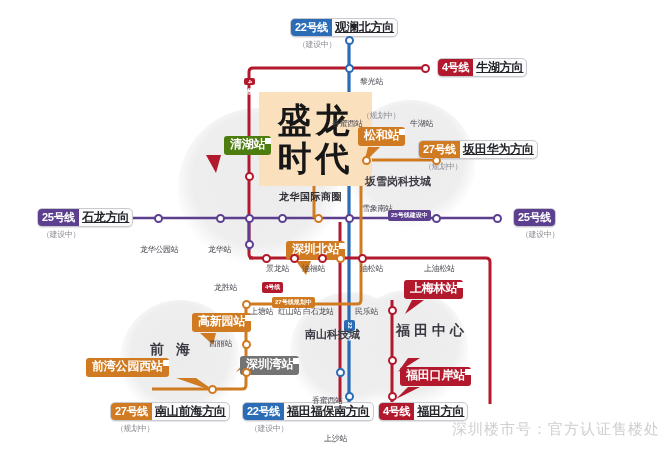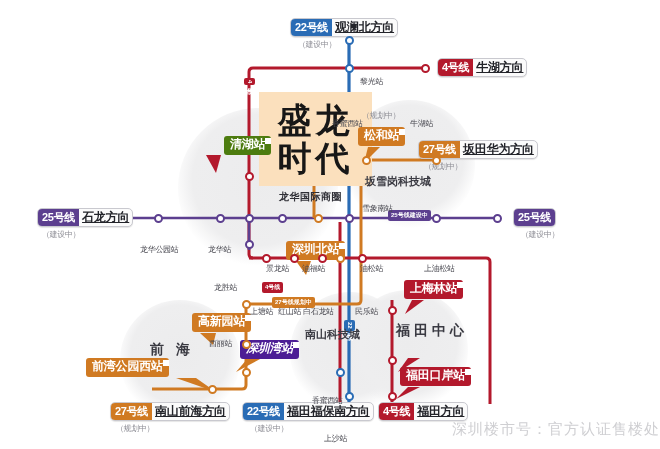--- a/index.html
+++ b/index.html
@@ -217,21 +217,21 @@
 
   <div class="tag" style="left:404px;top:280px;background:#b3192c;">上梅林站</div>
 
 
   <div class="tag" style="left:400px;top:367px;background:#b3192c;">福田口岸站</div>
 
   <div class="tag" style="left:192px;top:313px;background:#d07a22;">高新园站</div>
 
   <div class="tag" style="left:86px;top:358px;background:#d07a22;">前湾公园西站</div>
 
-  <div class="tag" style="left:240px;top:340px;background:#4c1d95;font-style:italic;">深圳湾站</div>
+  <div class="tag" style="left:240px;top:356px;background:#737373;">深圳湾站</div>
 
   <div class="area" style="left:365px;top:174px;">坂雪岗科技城</div>
   <div class="area" style="left:305px;top:327px;">南山科技城</div>
   <div class="area big" style="left:396px;top:322px;">福田中心</div>
   <div class="area big" style="left:150px;top:341px;">前 海</div>
 
   <div class="layer">
     <div class="node" style="left:345px;top:36px;border:2px solid #2a6cb5;"></div>
     <div class="node" style="left:345px;top:64px;border:2px solid #2a6cb5;"></div>
     <div class="node" style="left:421px;top:64px;border:2px solid #b3192c;"></div>

